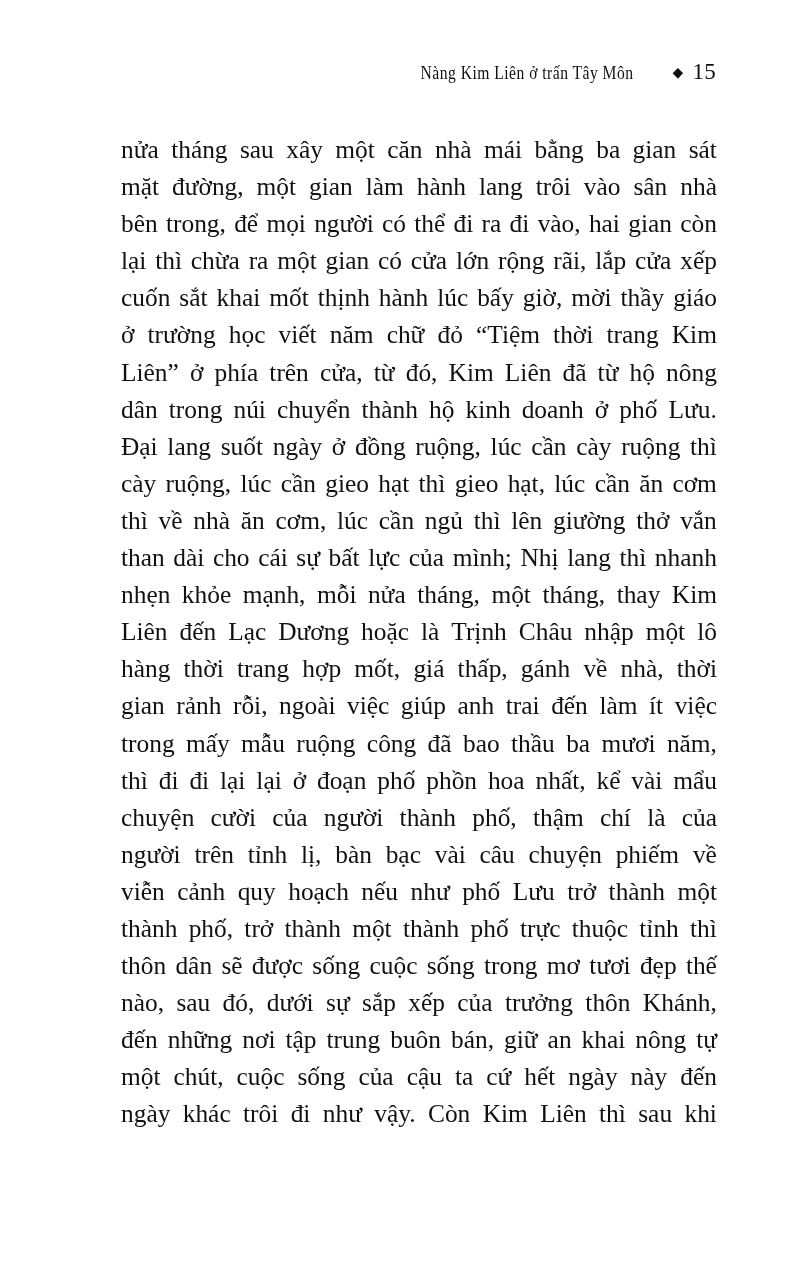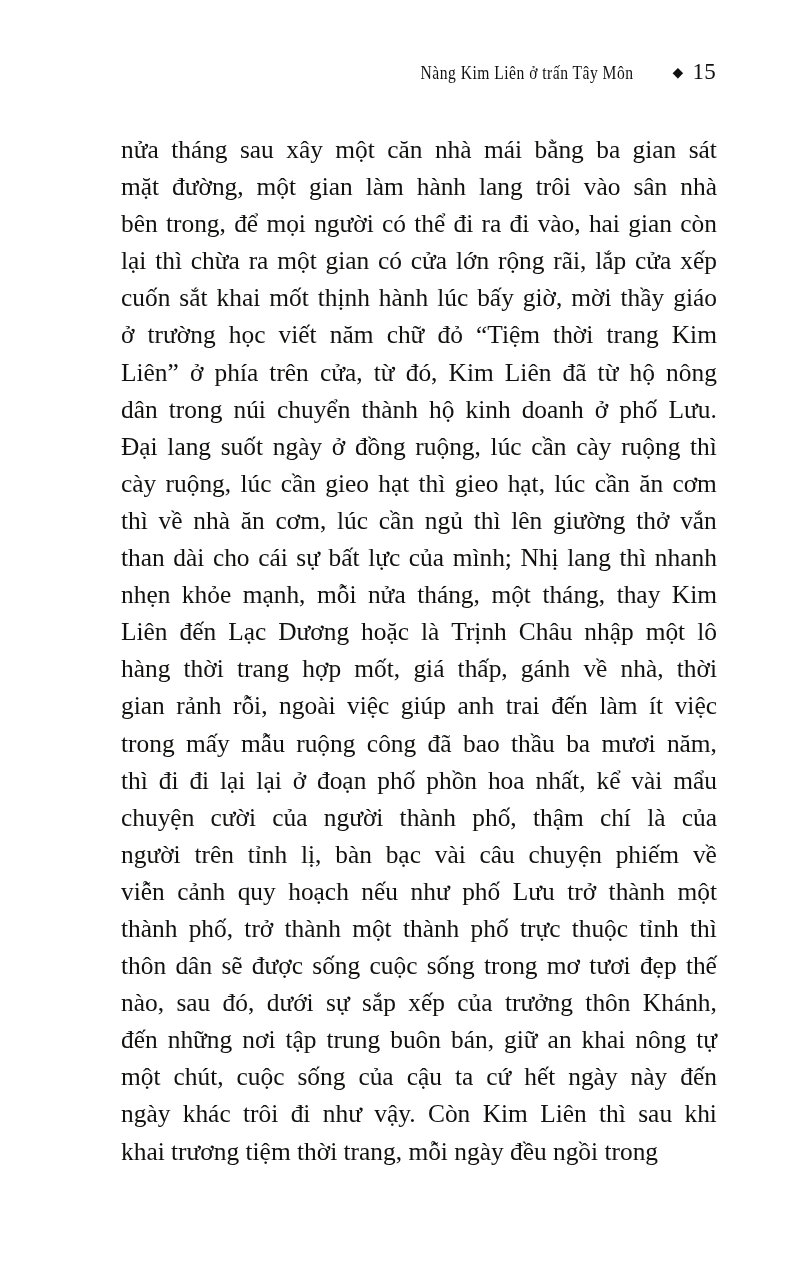--- a/index.html
+++ b/index.html
@@ -468,16 +468,15 @@
         <span class="w">đi</span>
         <span class="w">như</span>
         <span class="w">vậy.</span>
         <span class="w">Còn</span>
         <span class="w">Kim</span>
         <span class="w">Liên</span>
         <span class="w">thì</span>
         <span class="w">sau</span>
         <span class="w">khi</span>
       </div>
-      <div class="body-line ragged">khai trương tiệm thời trang, mỗi ngày đều ngồi trong</div>
     </div>
 
 </div>
 
 </body></html>

